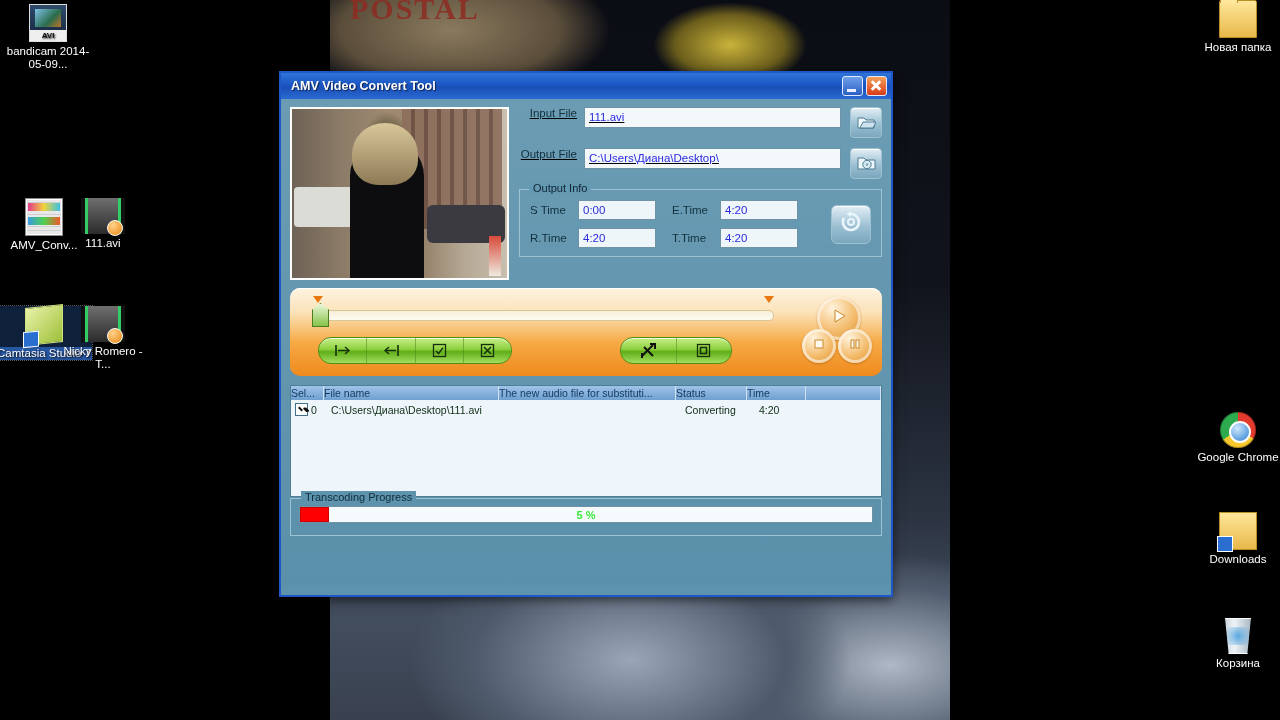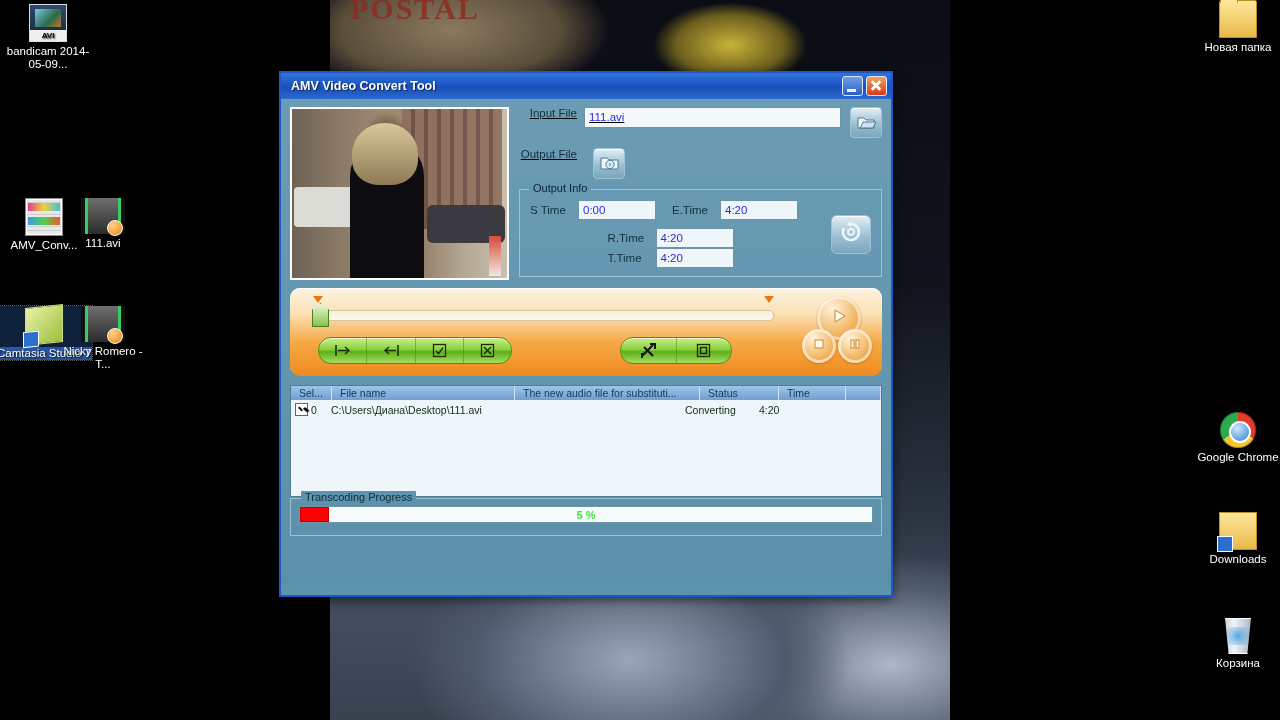--- a/index.html
+++ b/index.html
@@ -111,21 +111,21 @@
 
   
   #outinfo{margin-top:2px;border:1px solid #9dc3d3;padding:10px 10px 8px 10px;position:relative;}
   #outinfo .legend{position:absolute;top:-8px;left:9px;background:#639ab2;padding:0 4px;color:#123;
      font-size:11px;}
   .tgrid{display:flex;align-items:center;}
   .tcell{display:flex;align-items:center;margin-right:16px;}
   .tcell .lb{color:#12303d;font-size:11.5px;width:48px;}
   .tcell .iv{width:78px;height:20px;background:#eff6fa;border:1px solid #6f93a6;box-sizing:border-box;
      color:#2b2be0;font-size:11.5px;padding:0 4px;line-height:18px;}
-  .tRow2{margin-top:8px;flex-direction:column;}
+  .tRow2{margin-top:8px;}
   #refresh-btn{width:38px;height:37px;border:1px solid #9fc2d2;border-radius:6px;
      background:linear-gradient(180deg,#e2eef5,#9cc0d2 55%,#7aa6bc);box-shadow:inset 0 1px 0 #fff;
      display:flex;align-items:center;justify-content:center;font-size:19px;color:#eaf5fb;
      text-shadow:0 1px 1px #4c7b91;cursor:pointer;margin-left:4px;}
 
   
   #orange{margin-top:8px;height:88px;border-radius:10px;position:relative;
      background:linear-gradient(180deg,#fdf3e0 0%,#fbe2b8 28%,#f6a945 62%,#ef8a1d 100%);
      box-shadow:inset 0 1px 0 #fff;}
   #slider-wrap{position:absolute;left:14px;right:108px;top:16px;height:18px;}
@@ -153,21 +153,21 @@
      background:radial-gradient(circle at 35% 28%,#fff3dd,#f3ba6a 55%,#d98f2c 100%);
      box-shadow:inset 0 0 0 3px rgba(255,255,255,.55),0 1px 2px rgba(150,90,10,.5);
      display:flex;align-items:center;justify-content:center;cursor:pointer;}
   #c-play{left:15px;top:0;width:44px;height:44px;}
   #c-stop{left:0;top:33px;width:34px;height:34px;}
   #c-pause{left:36px;top:33px;width:34px;height:34px;}
 
   
   #list{margin-top:9px;height:112px;background:#eef6fb;border:1px solid #4f7f96;box-sizing:border-box;}
   #lhead{display:flex;height:14px;background:linear-gradient(180deg,#9fc4e8,#6f9fd0);}
-  #lhead div{color:#123a5e;font-size:10.5px;line-height:14px;padding-left:8px;
+  #lhead div{color:#123a5e;font-size:10.5px;line-height:14px;padding-left:0;
      border-right:1px solid #cfe2f4;white-space:nowrap;overflow:hidden;}
   .c-sel{width:32px;} .c-file{width:174px;} .c-audio{width:176px;} .c-status{width:70px;}
   .c-time{width:58px;} .c-last{flex:1;}
   #lrow{display:flex;height:19px;align-items:center;}
   #lrow div{font-size:10.5px;color:#0d2b12;padding-left:4px;white-space:nowrap;overflow:hidden;}
   #lrow .c-sel{display:flex;align-items:center;gap:3px;}
   .chk{width:11px;height:11px;background:#fff;border:1px solid #41708c;position:relative;cursor:pointer;}
   .chk:after{content:"";position:absolute;left:2px;top:4px;width:5px;height:2px;background:#111;
      transform:rotate(45deg);box-shadow:4px -3px 0 0 #111,5px -4px 0 0 #111;}
   .green{color:#1d7a1d;}
@@ -262,20 +262,21 @@
               <svg width="19" height="17" viewBox="0 0 19 17">
                 <path d="M1 4 L7 4 L9 6 L17 6 L17 14 L1 14 Z" fill="#f2f9fd" stroke="#4c7b91" stroke-width="1"></path>
                 <path d="M3 14 L6 8 L19 8 L16 14 Z" fill="#cfe3ee" stroke="#4c7b91" stroke-width="1"></path>
               </svg>
             </span>
           </div>
         </div>
 
         <div class="frow">
           <span class="flabel">Output File</span>
+          <div class="finput">C:\Users\Диана\Desktop\</div>
           <div class="sqbtn">
             <span class="g">
               <svg width="19" height="17" viewBox="0 0 19 17">
                 <path d="M1 3 L7 3 L9 5 L18 5 L18 14 L1 14 Z" fill="#eef7fc" stroke="#4c7b91" stroke-width="1"></path>
                 <circle cx="10" cy="9.5" r="4.2" fill="#d6e9f3" stroke="#4c7b91" stroke-width="1"></circle>
                 <circle cx="10" cy="9.5" r="1.2" fill="#7aa6bc"></circle>
               </svg>
             </span>
           </div>
         </div>

